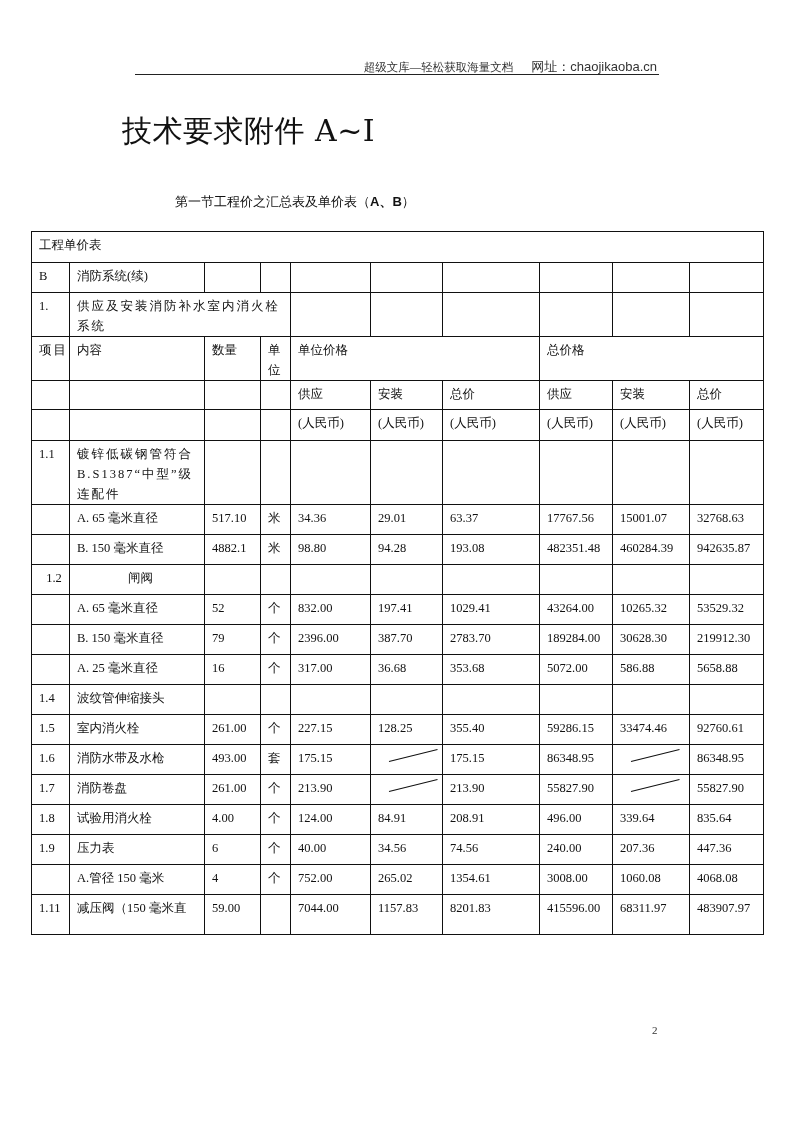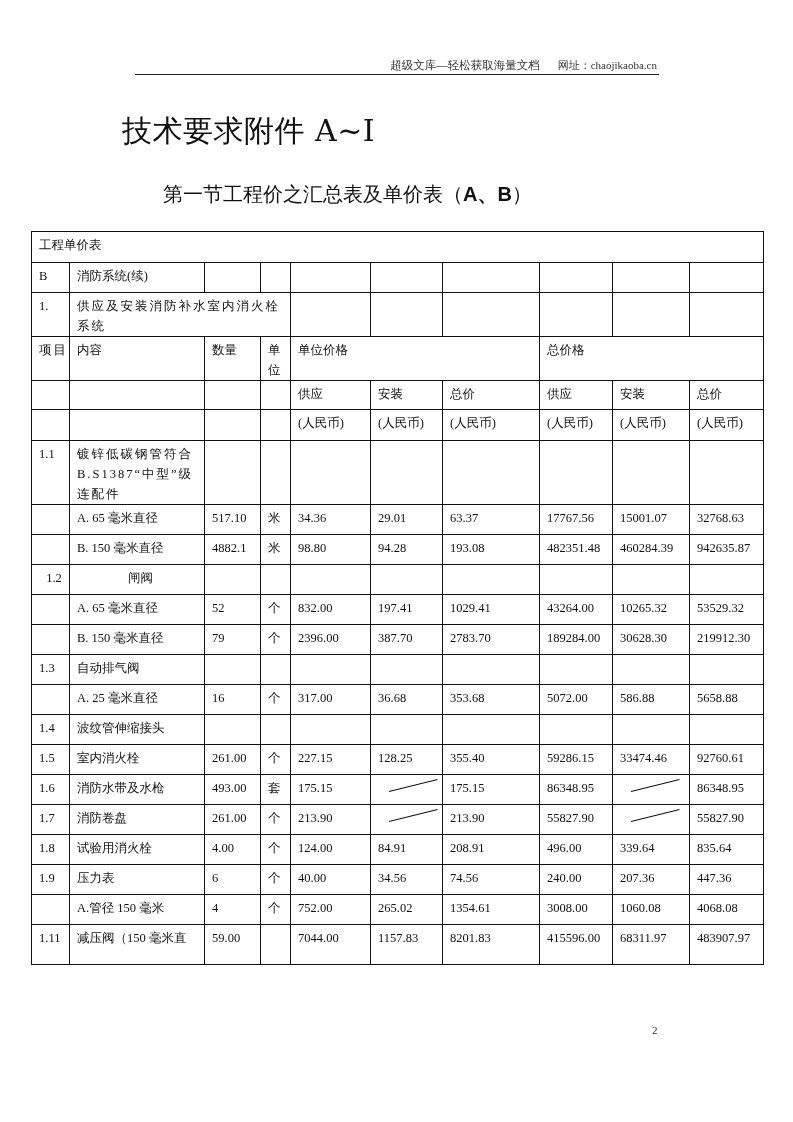--- a/index.html
+++ b/index.html
@@ -2,24 +2,24 @@
 <html><head>
 <meta charset="utf-8">
 <style>
   html, body { margin: 0; padding: 0; background: #ffffff; }
   body { width: 793px; height: 1122px; position: relative; overflow: hidden;
          font-family: "Liberation Serif", "DejaVu Serif", serif; color: #111; }
   .header-bar { position: absolute; left: 135px; top: 57px; width: 524px; height: 17px;
                 border-bottom: 1px solid #222; }
   .header-text { position: absolute; right: 2px; top: 1px; font-size: 11.5px; color: #333;
                  white-space: nowrap; }
-  .header-text .url { font-family: Liberation Serif, serif; font-size: 11px; margin-left: 18px; }
+  .header-text .url { font-family: Liberation Sans, sans-serif; font-size: 13px; margin-left: 18px; }
   .doc-title { position: absolute; left: 122px; top: 111px; font-size: 30px; font-weight: normal;
                margin: 0; letter-spacing: 0.5px; font-family: "DejaVu Serif", serif; }
-  .section-title { position: absolute; left: 163px; top: 181px; font-size: 20px; margin: 0;
+  .section-title { position: absolute; left: 163px; top: 181px; font-size: 13px; margin: 12px;
                    font-weight: normal; font-family: "DejaVu Sans", sans-serif; }
   .section-title b { font-family: "Liberation Sans", sans-serif; font-weight: bold; }
 
   table.price { position: absolute; left: 31px; top: 231px; border-collapse: collapse;
                 table-layout: fixed; width: 732px; font-size: 12.5px; }
   table.price td { border: 1.4px solid #111; padding: 3px 0 0 7px; vertical-align: top;
                    line-height: 20px; overflow: hidden; white-space: nowrap; }
   table.price td.wrap { white-space: normal; letter-spacing: 2px; }
   td.slash { position: relative; }
   td.slash .line { position: absolute; left: 18px; top: 16px; width: 50px; height: 1px;
@@ -175,32 +175,20 @@
         <td>B. 150 毫米直径</td>
         <td>79</td>
         <td>个</td>
         <td>2396.00</td>
         <td>387.70</td>
         <td>2783.70</td>
         <td>189284.00</td>
         <td>30628.30</td>
         <td>219912.30</td>
       </tr>
-      <tr style="height: 30px;">
-        <td>1.3</td>
-        <td>自动排气阀</td>
-        <td></td>
-        <td></td>
-        <td></td>
-        <td></td>
-        <td></td>
-        <td></td>
-        <td></td>
-        <td></td>
-      </tr>
       <tr style="height: 30px; margin-top: 46px;">
         <td></td>
         <td>A. 25 毫米直径</td>
         <td>16</td>
         <td>个</td>
         <td>317.00</td>
         <td>36.68</td>
         <td>353.68</td>
         <td>5072.00</td>
         <td>586.88</td>

